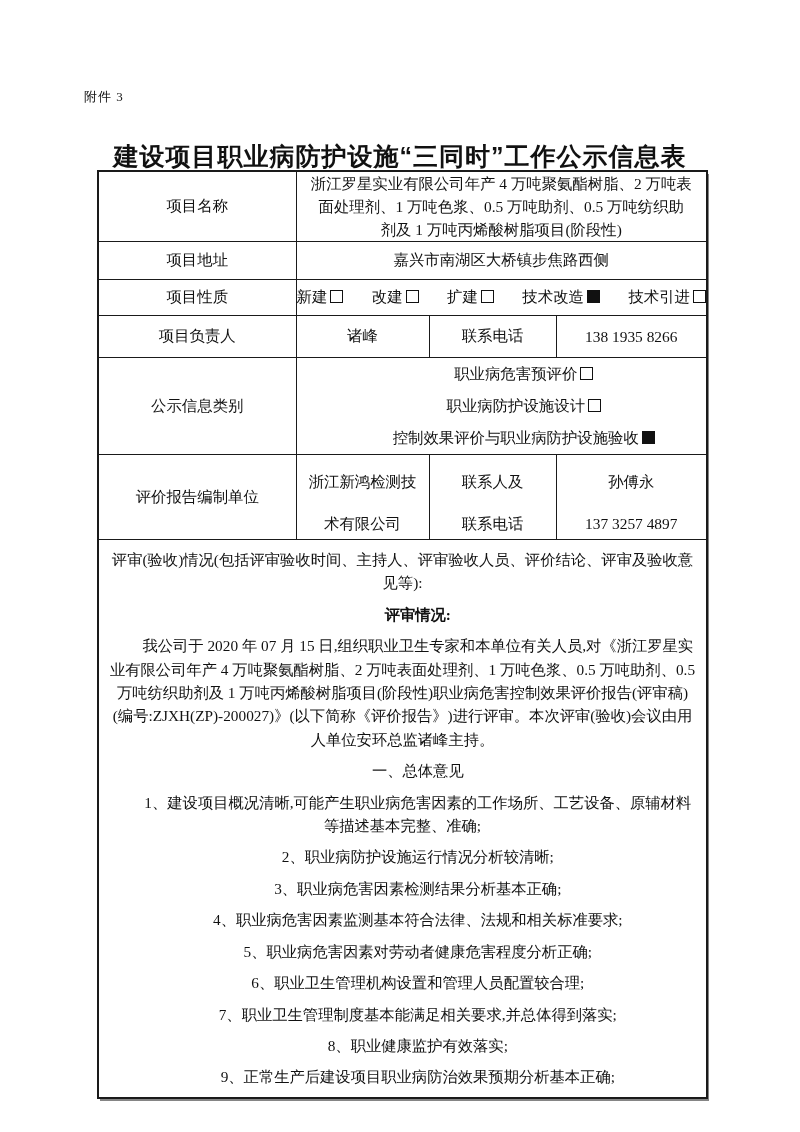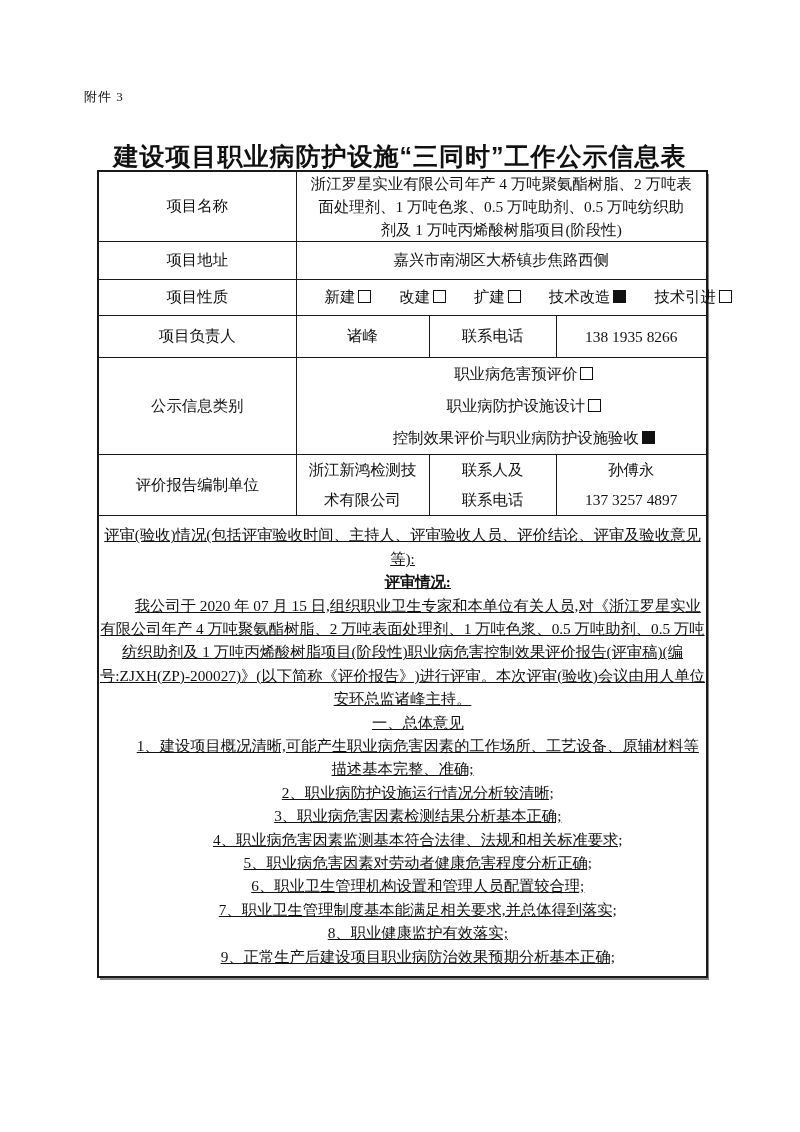--- a/index.html
+++ b/index.html
@@ -52,49 +52,49 @@
   }
   .lines-3 { line-height: 23px; }
   .cell-nature {
     padding: 0 9px;
   }
   .nature-row {
     display: flex;
     justify-content: space-between;
     align-items: center;
   }
-  .opt { white-space: nowrap; padding-left: 28px; }
+  .opt { white-space: nowrap; }
   .cbox {
     display: inline-block;
     width: 13px;
     height: 13px;
     border: 1.5px solid #111111;
     background: #ffffff;
     margin-left: 3px;
     vertical-align: -1px;
   }
   .cbox.checked { background: #111111; border-color: #111111; }
   .cell-category {
     text-align: left;
     padding-left: 9px;
   }
   .cat-line { line-height: 32px; height: 32px; padding-left: 45px; }
-  .two-line div { line-height: 30px; }
+  .two-line div { line-height: 30px; margin-top: 12px; }
   .cell-contact-val {
     text-align: left;
     padding-left: 12px;
   }
   .cell-review {
     vertical-align: top;
     text-align: justify;
     padding: 4px 8px 0 9px;
     font-size: 15.3px;
     line-height: 23.4px;
   }
-  .cell-review p { margin: 0; text-decoration: underline; }
+  .cell-review p { margin: 8px; }
   .indent { text-indent: 2em; }
   .bold { font-weight: bold; }
 </style>
 </head>
 <body>
 
 <div class="page">
 
   <div class="attachment">附件 3</div>
 

